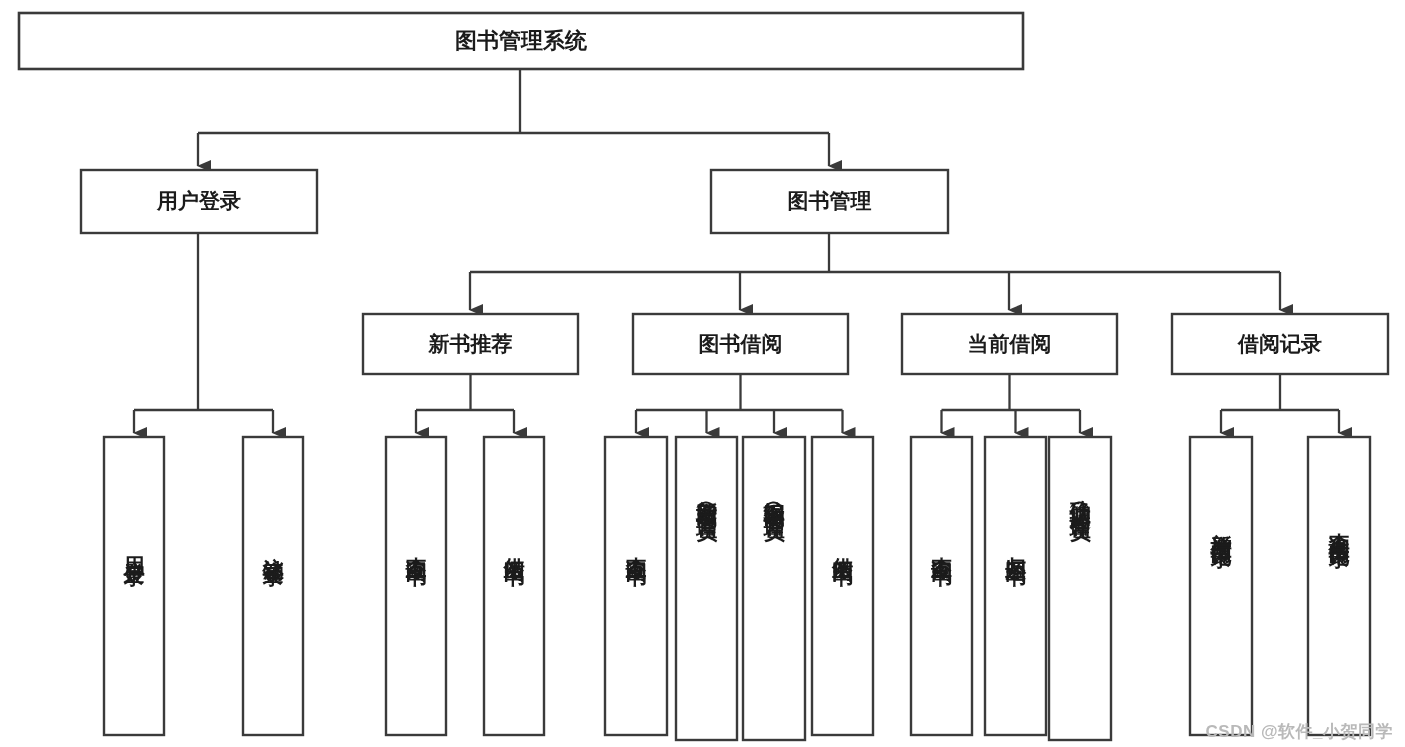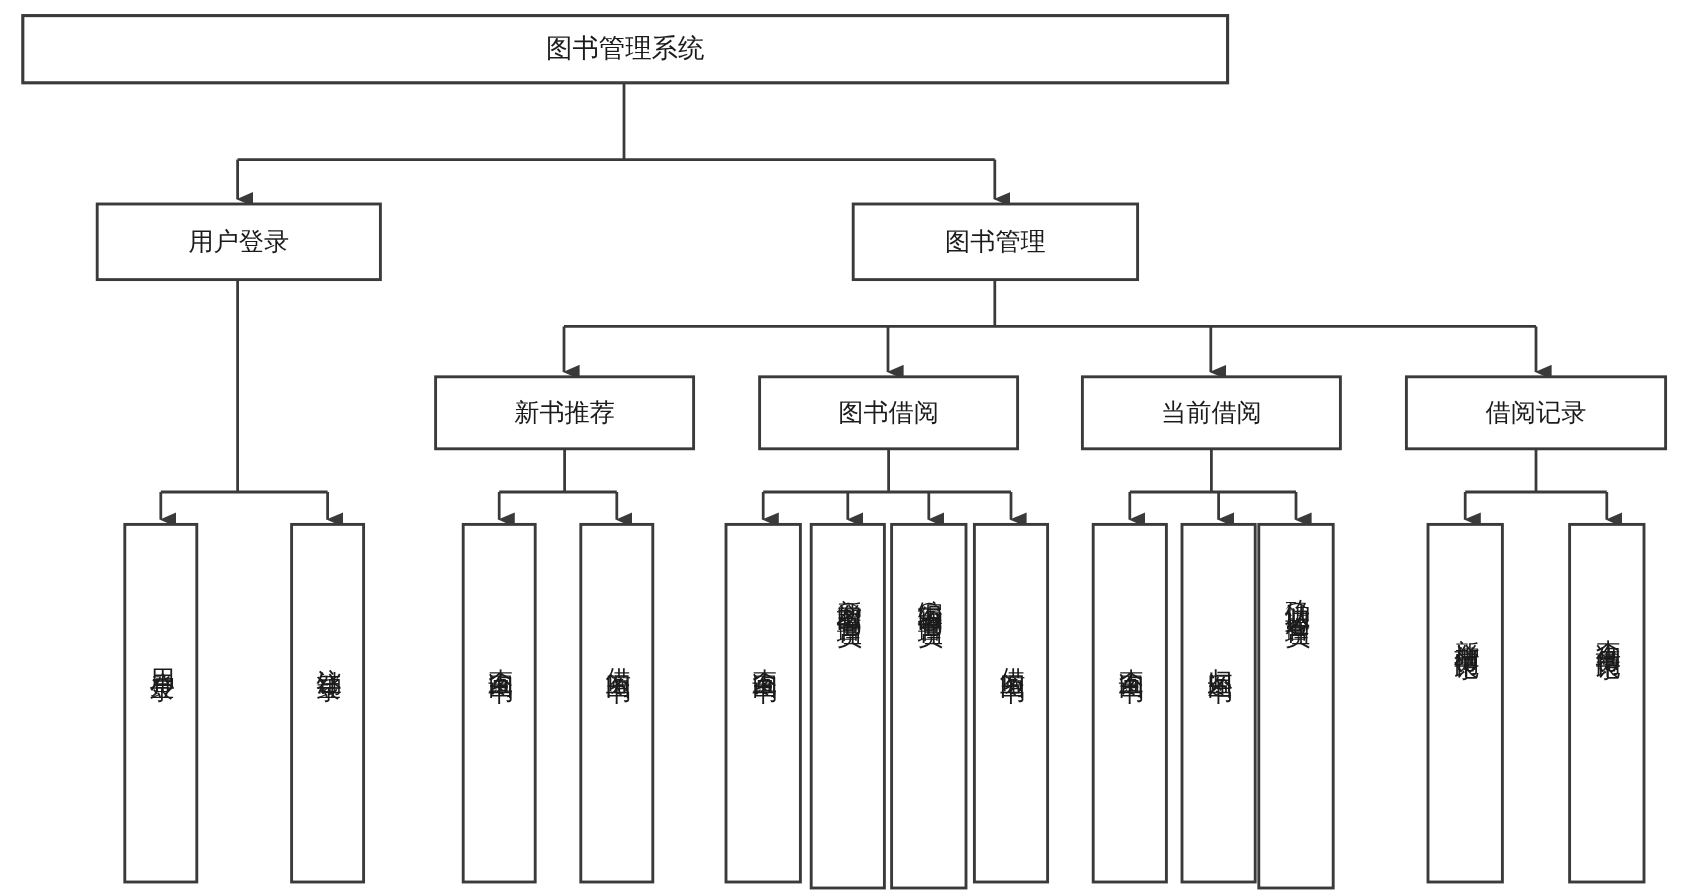--- a/index.html
+++ b/index.html
@@ -12,20 +12,21 @@
     width: 1405px;
     height: 747px;
     font-family: "Liberation Sans", "DejaVu Sans", sans-serif;
     overflow: hidden;
     position: relative;
   }
   #diagram-root {
     position: relative;
     width: 1405px;
     height: 747px;
+    font-weight: bold;
   }
   svg.diagram-canvas {
     position: absolute;
     left: 0;
     top: 0;
     width: 1405px;
     height: 747px;
     display: block;
   }
   .node-box {
@@ -199,13 +200,14 @@
         <span class="leaf-label">确认归还（管理员）</span>
       </div>
       <div class="leaf-label-wrap" style="left: 1190px; top: 447px; width: 62px; height: 213px; padding-top: 69px;">
         <span class="leaf-label">新增借阅记录</span>
       </div>
       <div class="leaf-label-wrap" style="left: 1308px; top: 447px; width: 62px; height: 213px; padding-top: 69px;">
         <span class="leaf-label">查询借阅记录</span>
       </div>
     </div>
 
+  <div class="watermark">CSDN @软件_小贺同学</div>
 </div>
 
 </body></html>

